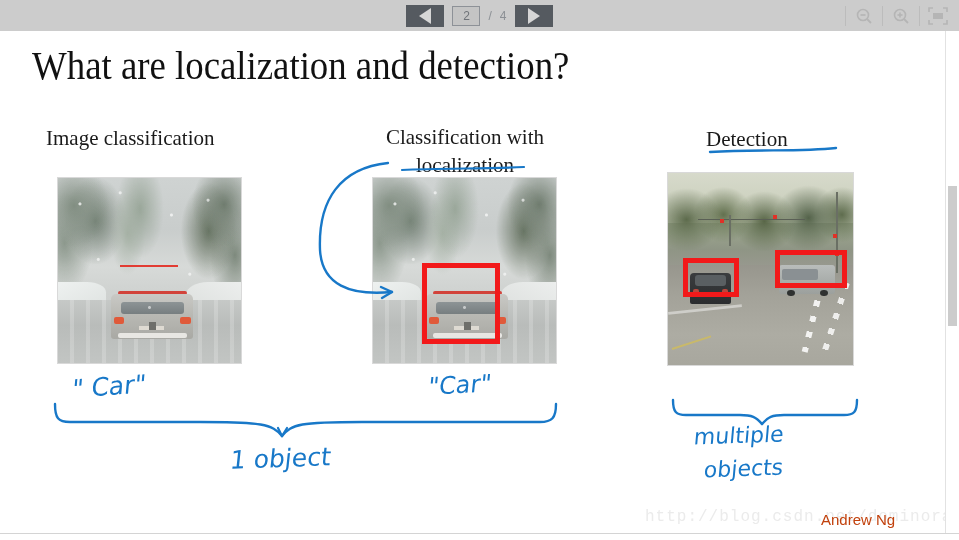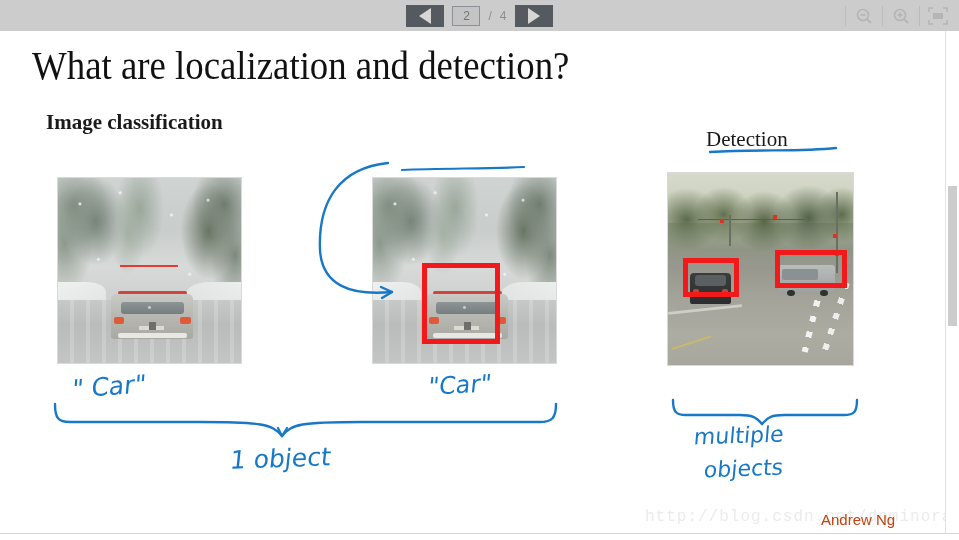--- a/index.html
+++ b/index.html
@@ -61,21 +61,21 @@
     transform:scaleX(0.92);transform-origin:left center;
     white-space:nowrap;
   }
 
   .col-head{
     position:absolute;
     font-family:"Liberation Serif", serif;
     font-size:21px;color:#1a1a1a;text-align:center;
     white-space:nowrap;
   }
-  #head-1{left:46px;top:110px;font-weight:bold;}
+  #head-1{left:46px;top:126px;}
   #head-2{left:366px;top:124px;text-align:center;width:198px;white-space:normal;line-height:1.32;}
   #head-3{left:706px;top:127px;}
 
   
   .photo{
     position:absolute;border:1px solid #d9d9d9;overflow:hidden;
   }
   #photo-1{left:57px;top:177px;width:183px;height:185px;}
   #photo-2{left:372px;top:177px;width:183px;height:185px;}
   #photo-3{left:667px;top:172px;width:185px;height:192px;}
@@ -267,20 +267,21 @@
         </svg>
       </div>
     </div>
   </div>
 
   <div class="page"></div>
 
   <div class="title">What are localization and detection?</div>
 
   <div class="col-head" id="head-1">Image classification</div>
+  <div class="col-head" id="head-2">Classification with localization</div>
   <div class="col-head" id="head-3">Detection</div>
 
   <div class="photo" id="photo-1">
     <div class="snow-scene">
       <div class="trees-l"></div>
       <div class="trees-c"></div>
       <div class="trees-r"></div>
       <div class="bank-l"></div>
       <div class="bank-r"></div>
       <div class="road"></div>

